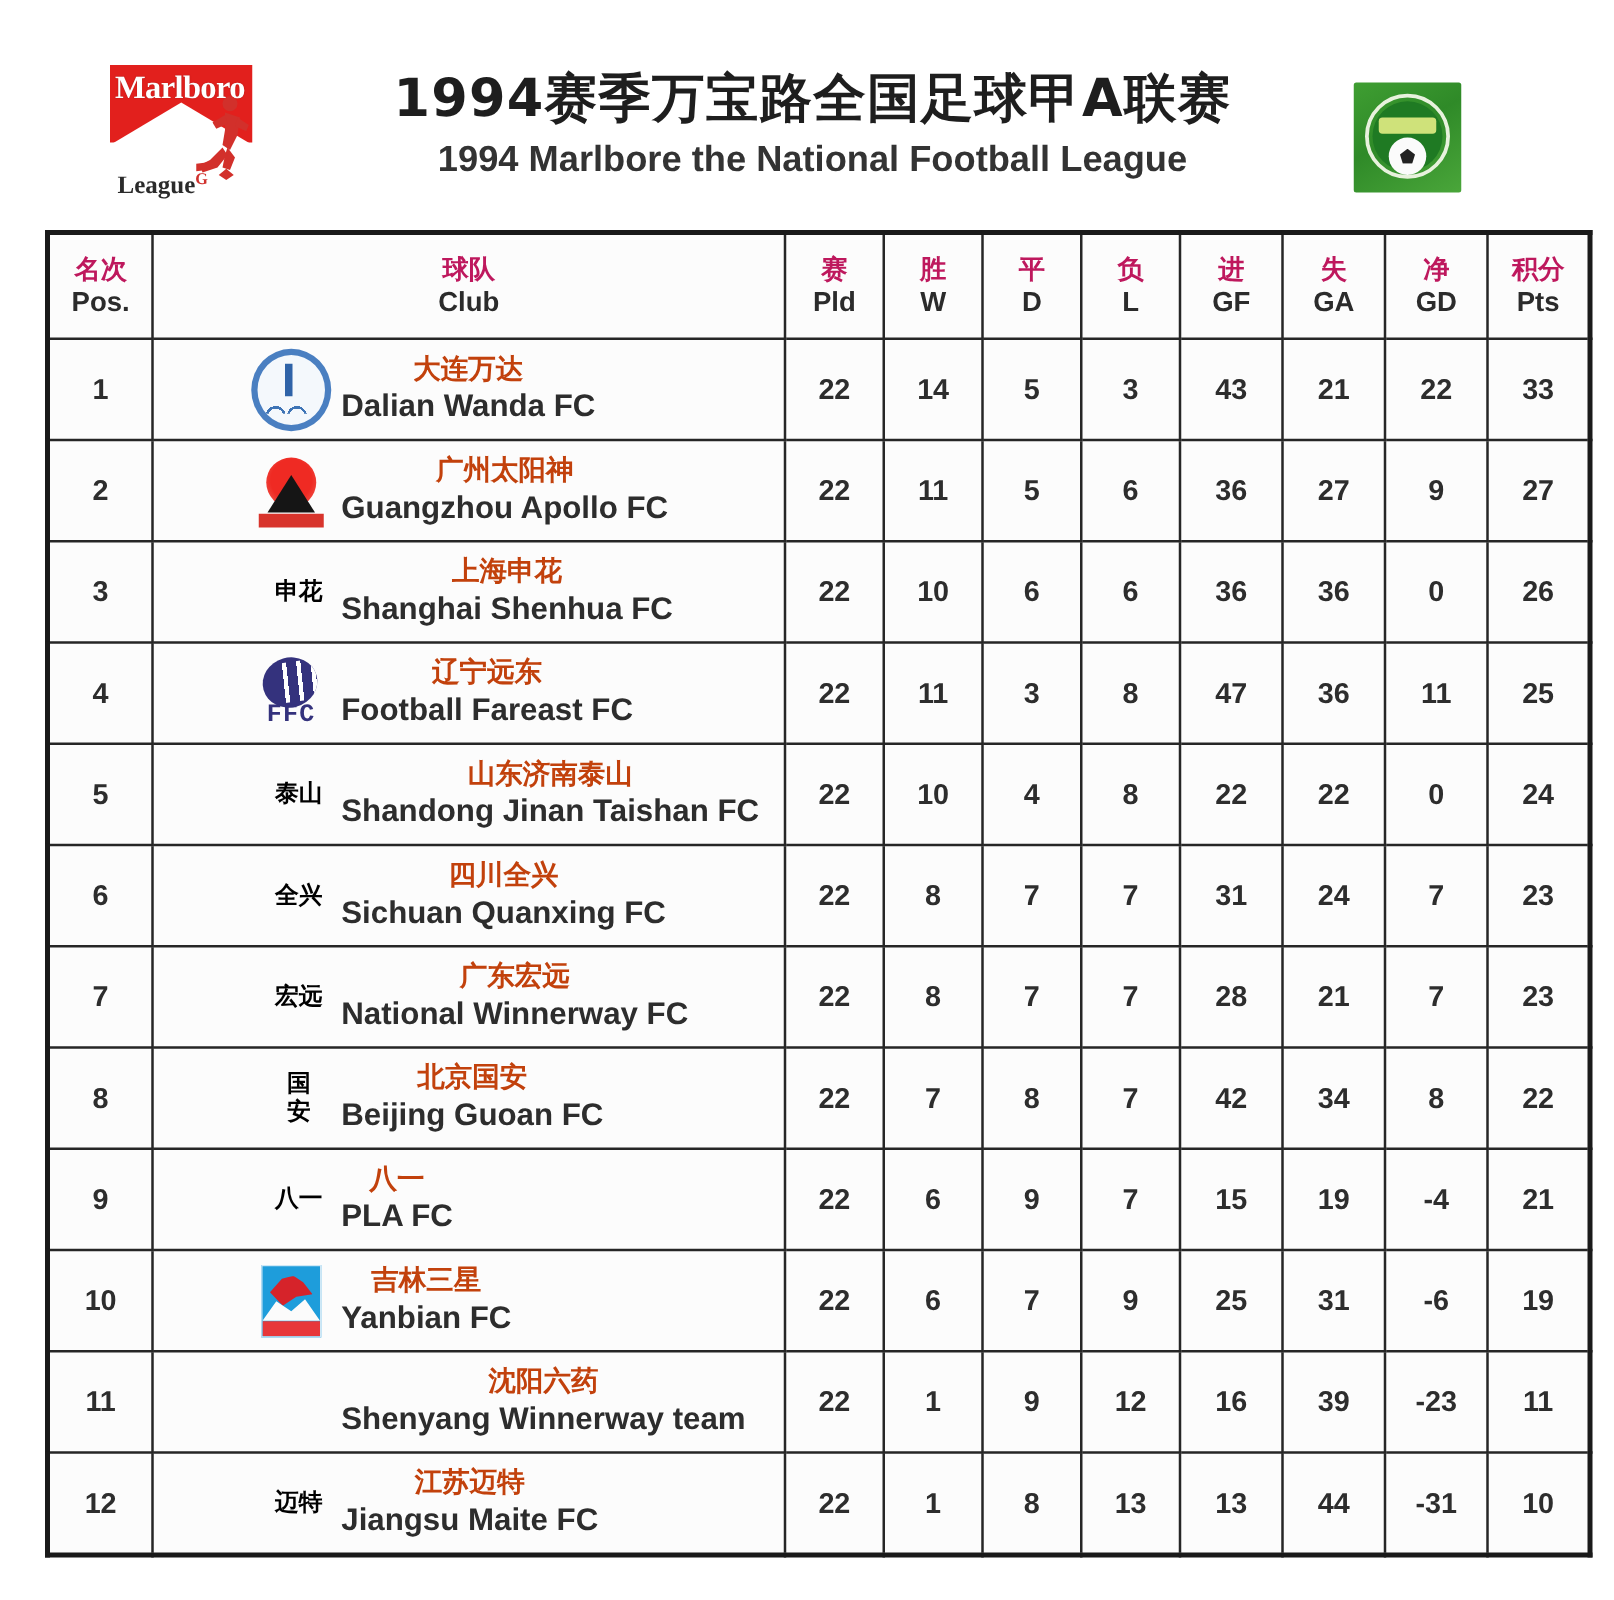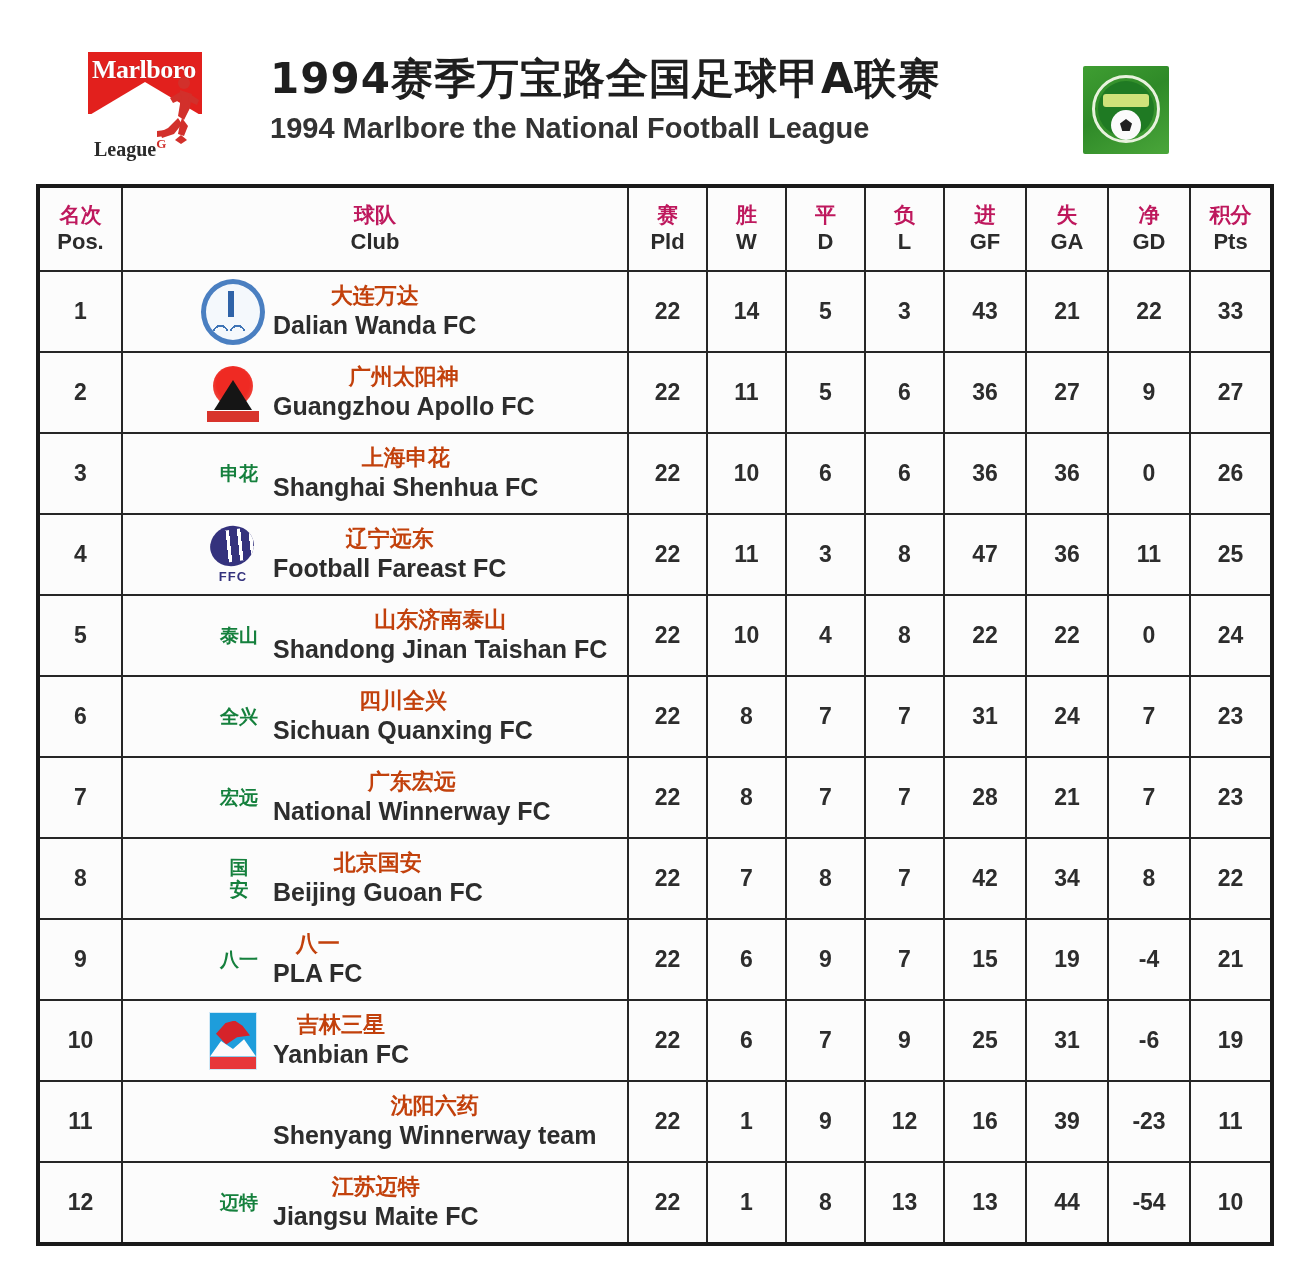--- a/index.html
+++ b/index.html
@@ -81,21 +81,21 @@
     top: 22px;
     width: 46px;
     height: 80px;
   }
 
   .title-block {
     position: absolute;
     left: 270px;
     top: 56px;
     width: 760px;
-    text-align: left;
+    text-align: center;
   }
   .title-cn {
     font-family: "DejaVu Sans", "Liberation Sans", sans-serif;
     font-weight: bold;
     font-size: 42px;
     letter-spacing: 1px;
     color: #1e1e1e;
     line-height: 1.08;
     white-space: nowrap;
   }
@@ -237,21 +237,21 @@
     margin-right: 8px;
     position: relative;
     display: flex;
     align-items: center;
     justify-content: center;
   }
   .crest-text {
     font-family: "DejaVu Sans", "Liberation Sans", sans-serif;
     font-weight: bold;
     font-size: 19px;
-    color: #15803d;
+    color: #000000;
     line-height: 1.02;
     text-align: center;
     letter-spacing: 0px;
     margin-left: 12px;
   }
   .crest-text.stacked { font-size: 19px; line-height: 1.12; }
   .club-names {
     display: flex;
     flex-direction: column;
     justify-content: center;
@@ -345,23 +345,23 @@
     width: 56px; height: 32px;
     background:
       linear-gradient(92deg, transparent 0 38%, #ffffff 38% 44%, transparent 44% 58%, #ffffff 58% 64%, transparent 64% 78%, #ffffff 78% 84%, transparent 84%);
     transform: rotate(8deg);
   }
   .crest-ffc .ffc {
     position: absolute;
     left: 0; bottom: 0;
     width: 60px;
     text-align: center;
-    font-family: Liberation Sans, sans-serif;
-    font-weight: bold;
-    font-size: 13px;
+    font-family: Liberation Mono, monospace;
+    font-weight: bold;
+    font-size: 20px;
     letter-spacing: 1px;
     color: #34327d;
   }
 
   .crest-yanbian {
     width: 46px; height: 56px;
     background: #1e9ddb;
     position: relative;
     overflow: hidden;
     border: 1px solid #cfe8f6;
@@ -753,18 +753,18 @@
                 <span class="club-en">Jiangsu Maite FC</span>
               </div>
             </div>
           </td>
           <td class="num-cell">22</td>
           <td class="num-cell">1</td>
           <td class="num-cell">8</td>
           <td class="num-cell">13</td>
           <td class="num-cell">13</td>
           <td class="num-cell">44</td>
-          <td class="num-cell">-54</td>
+          <td class="num-cell">-31</td>
           <td class="num-cell">10</td>
         </tr>
       </tbody>
   </table>
 </div>
 
 </body></html>

